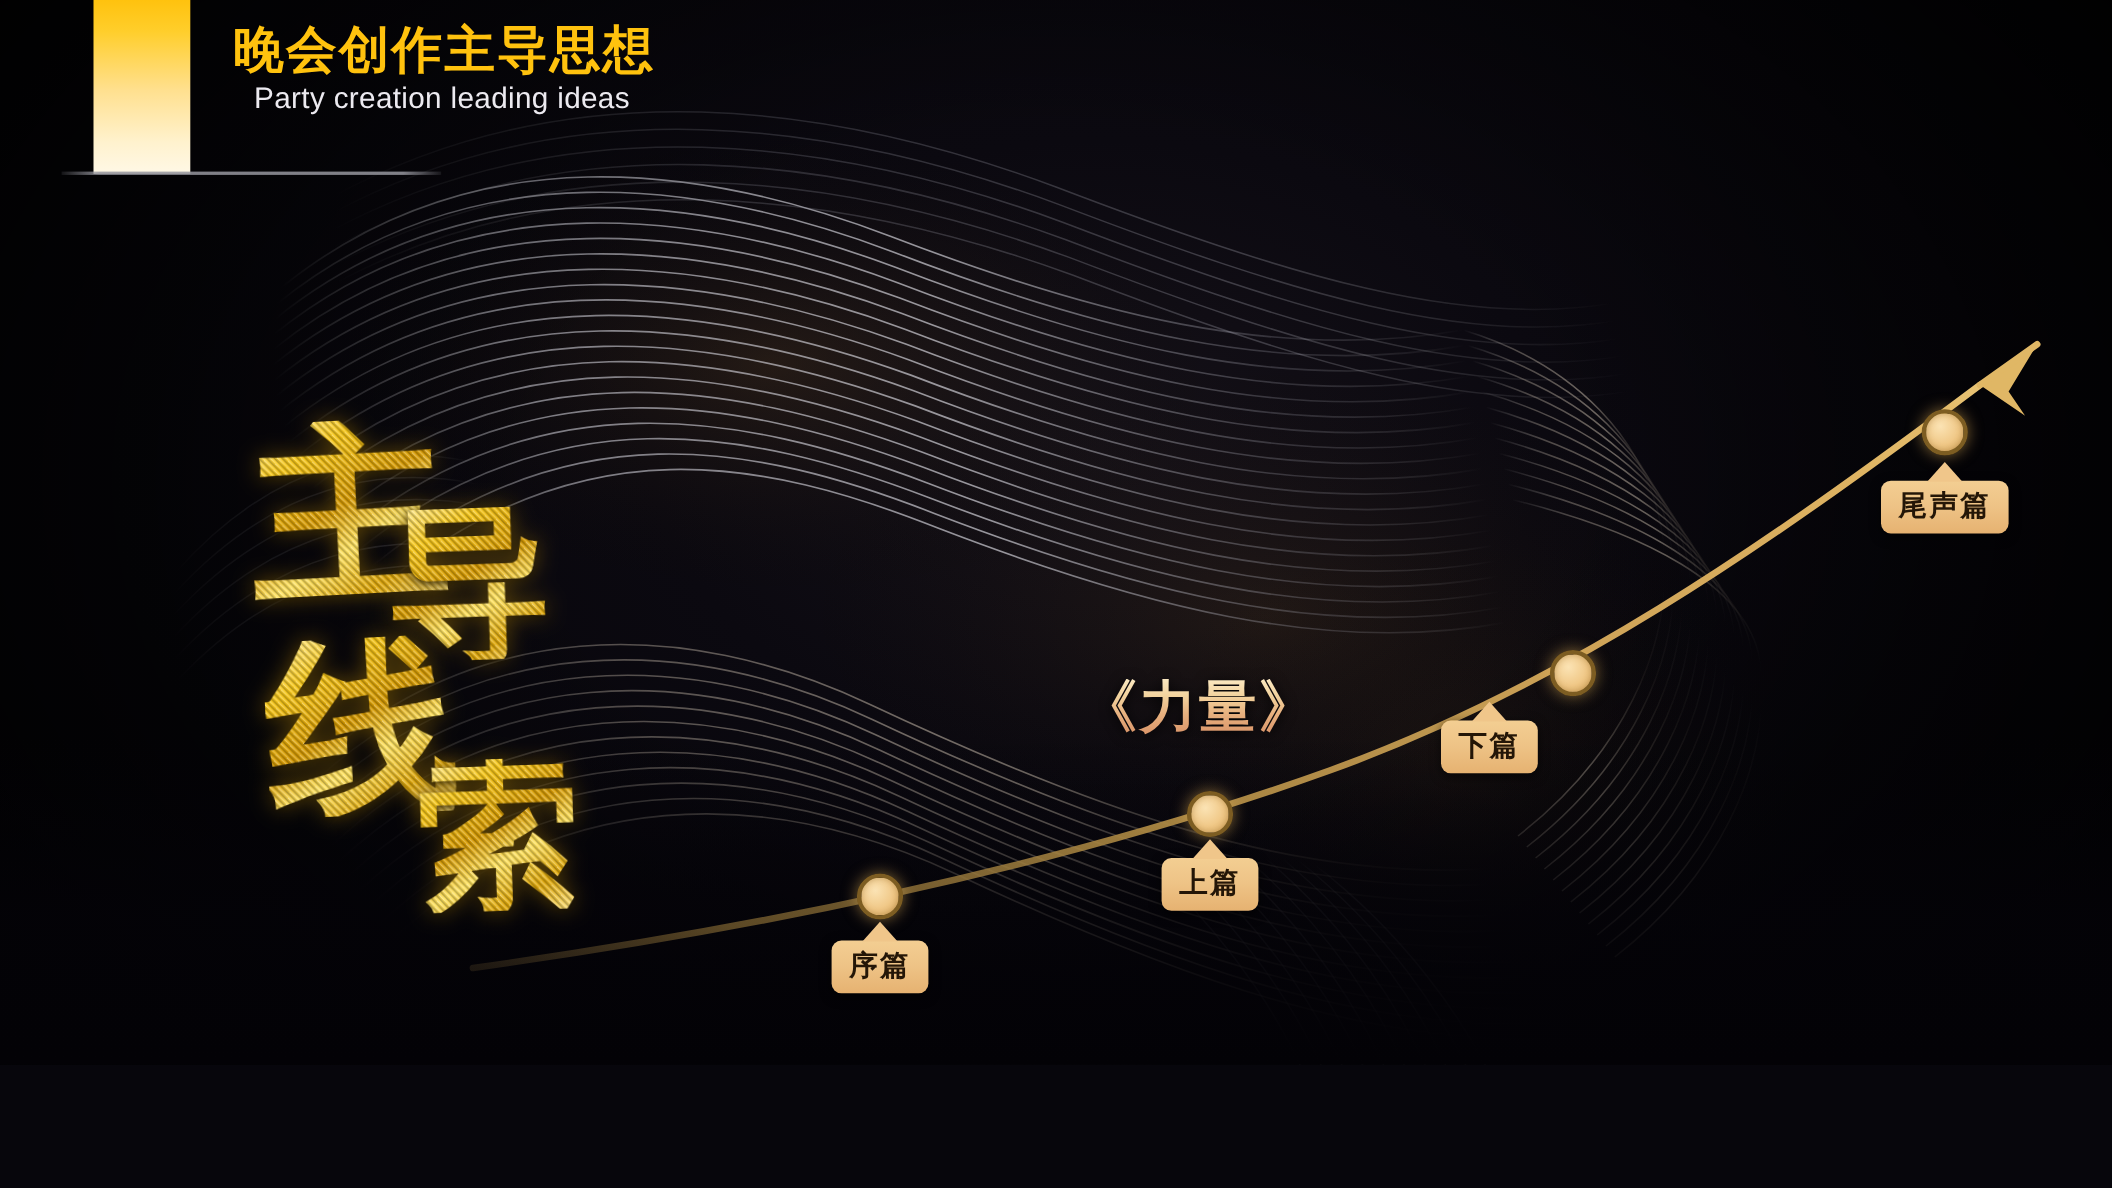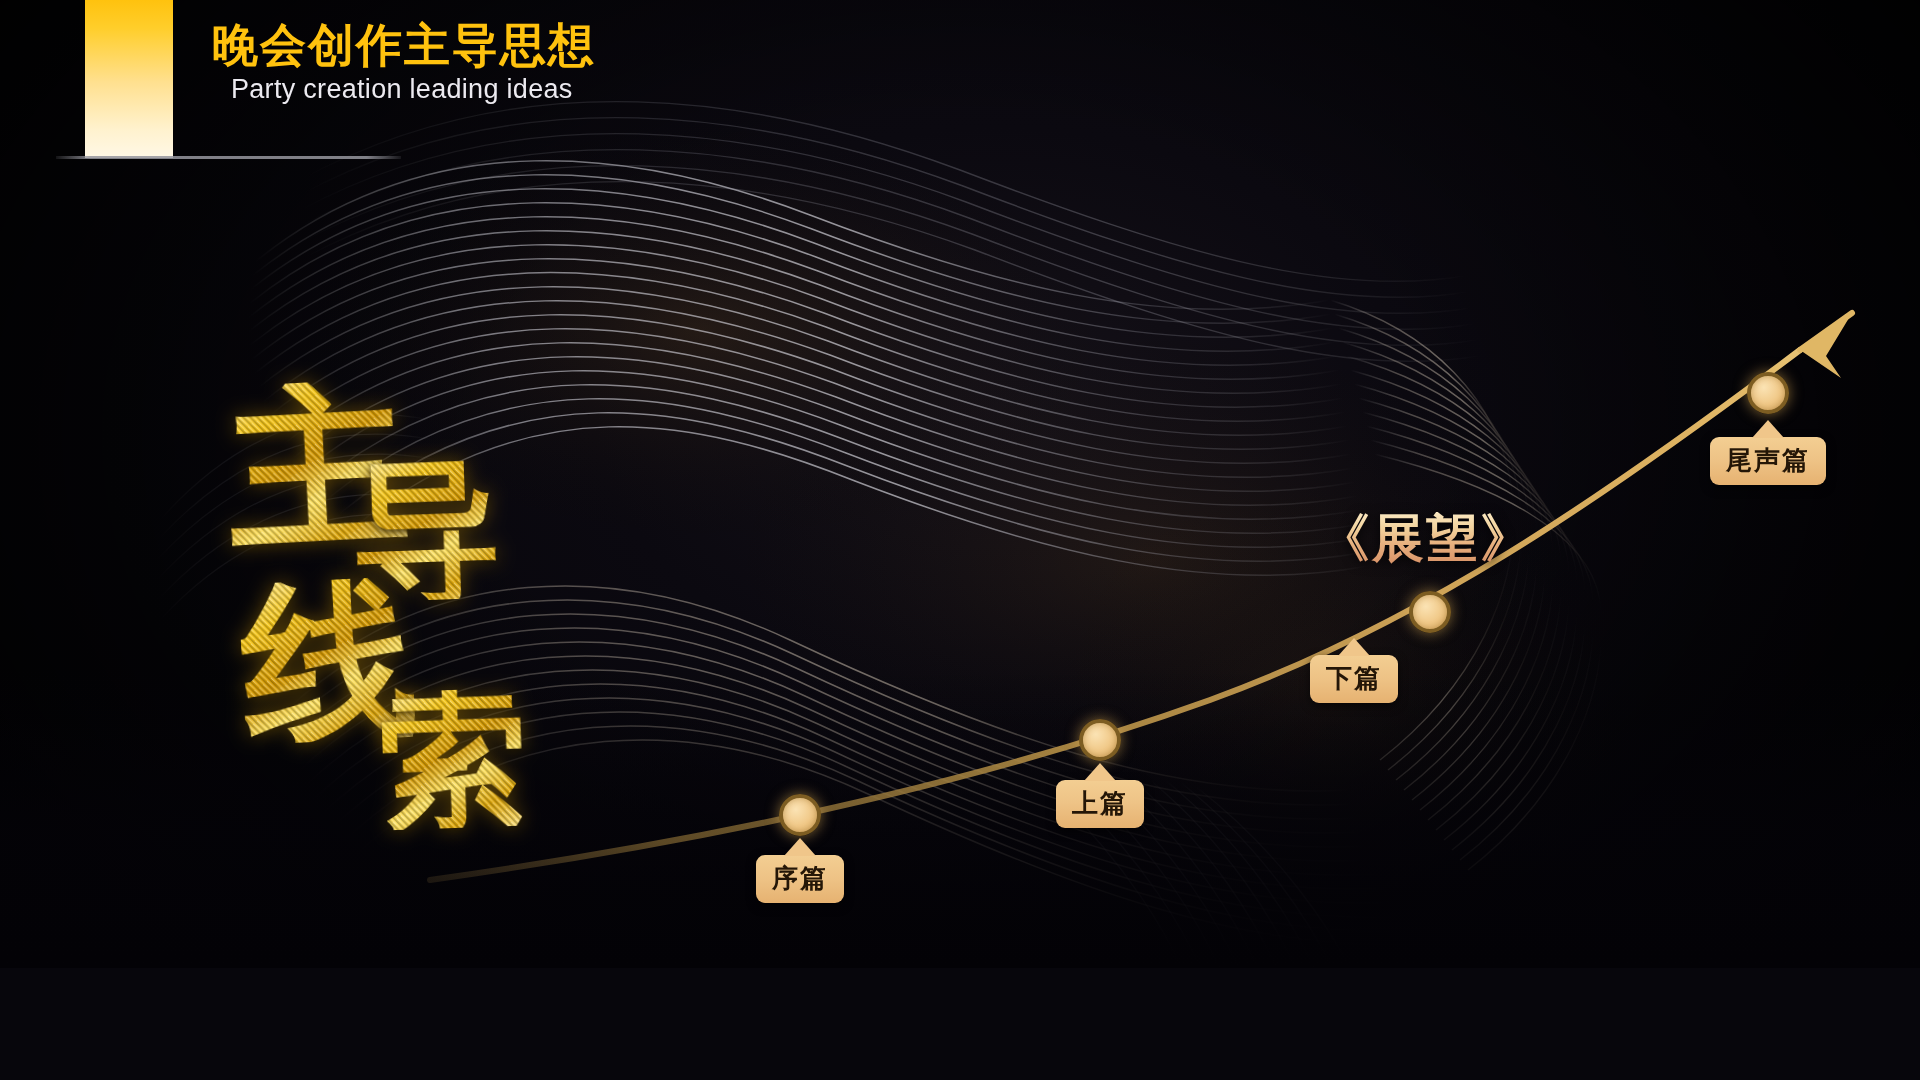--- a/index.html
+++ b/index.html
@@ -313,21 +313,21 @@
           <stop offset="100%" stop-color="#e8c374" stop-opacity="1"></stop>
         </linearGradient>
       </defs>
 
       <path d="M 430,880 C 680,845 960,790 1210,700 C 1420,624 1600,500 1800,350" fill="none" stroke="url(#curveGrad)" stroke-width="6" stroke-linecap="round"></path>
 
       <path d="M 1800,350 L 1852,313 L 1826,356 L 1841,378 Z" fill="#E0B765"></path>
       <path d="M 1800,350 L 1852,313" stroke="#E0B765" stroke-width="6" stroke-linecap="round" fill="none"></path>
     </svg>
 
-    <div class="chapter ct-3">《展望》</div>
+    <div class="chapter ct-2">《力量》</div>
 
     <div class="node nd-1"></div>
     <div class="node nd-2"></div>
     <div class="node nd-3"></div>
     <div class="node nd-4"></div>
 
     <div class="badge bg-1">序篇</div>
     <div class="badge bg-2">上篇</div>
     <div class="badge bg-3">下篇</div>
     <div class="badge bg-4">尾声篇</div>

